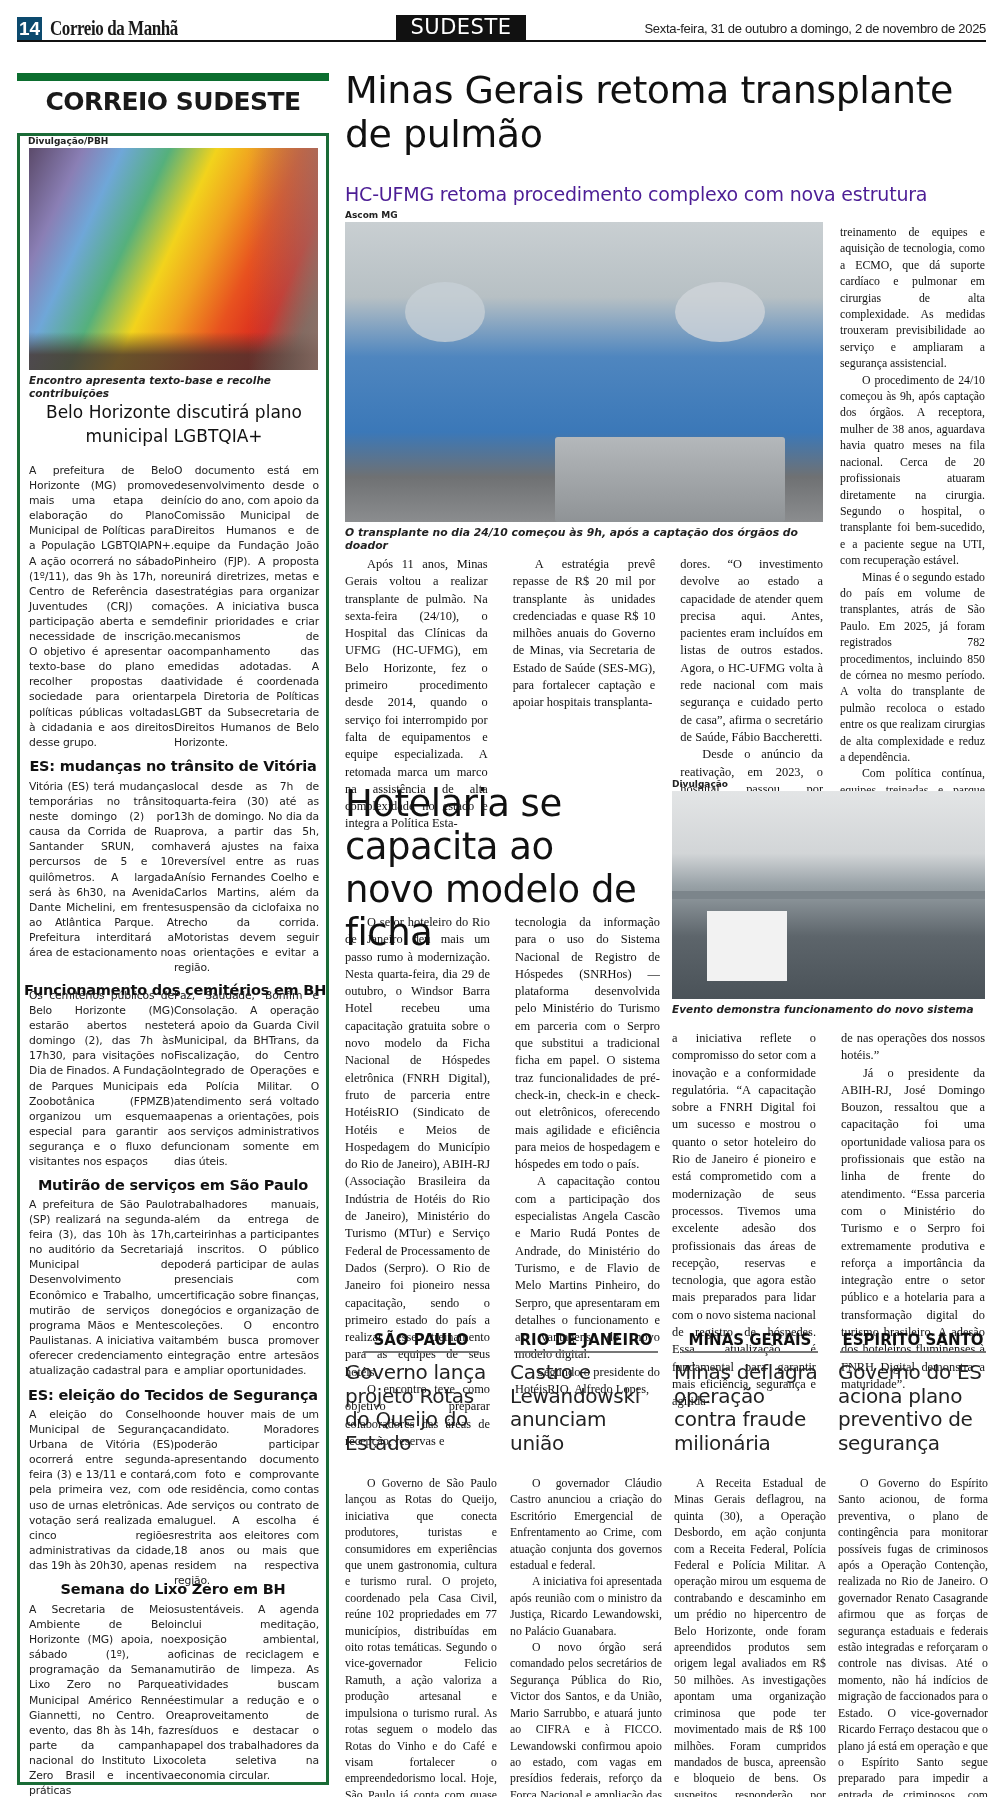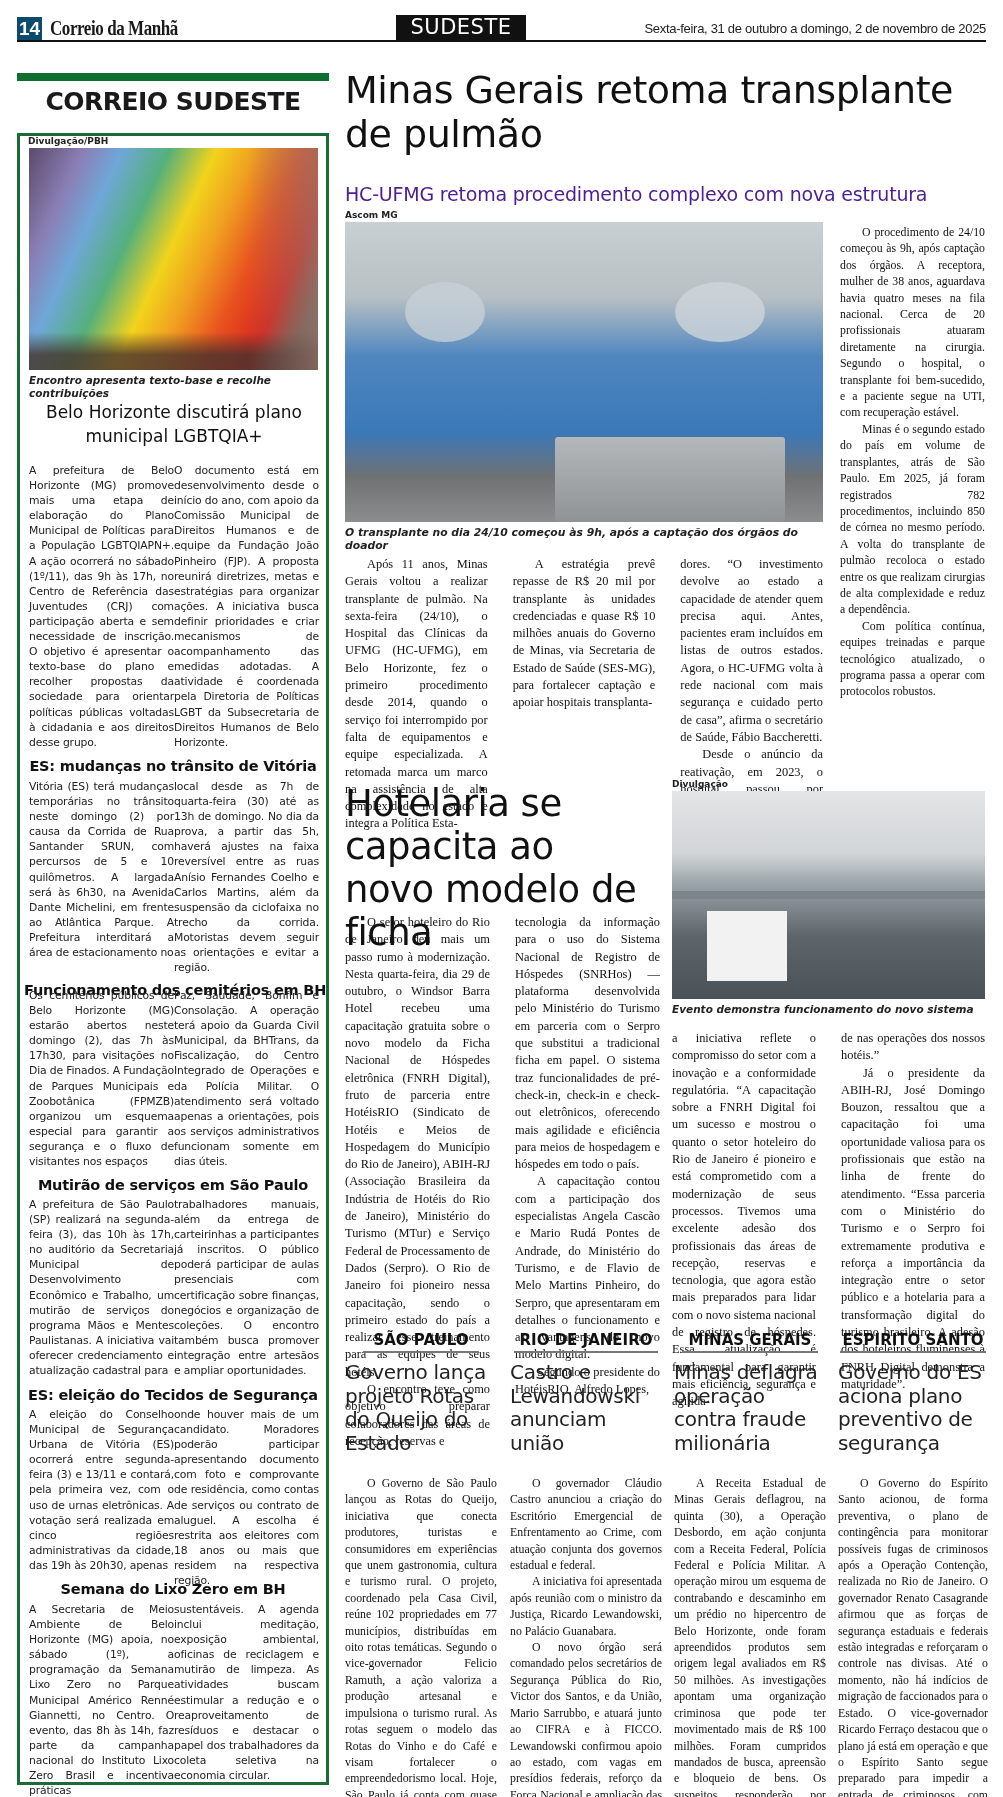--- a/index.html
+++ b/index.html
@@ -92,20 +92,21 @@
 <div class="abs sub-h" style="left:345px;top:182px;width:650px">HC-UFMG retoma procedimento complexo com nova estrutura</div>
 <div class="abs credit" style="left:345px;top:210px;width:478px">Ascom MG</div>
 <div class="abs photo" style="left:345px;top:222px;width:478px;height:300px;background:linear-gradient(180deg,#c9cfd2 0%,#b7c0c4 25%,#4f86bf 45%,#3b78b8 70%,#6f7173 85%,#8b8d8f 100%)">
   <div style="position:absolute;left:210px;top:215px;width:230px;height:85px;background:linear-gradient(180deg,#b4b8bb,#8f9396);border-radius:3px"></div>
   <div style="position:absolute;left:60px;top:60px;width:80px;height:60px;border-radius:50%;background:#c7cfd6;opacity:.8"></div>
   <div style="position:absolute;left:330px;top:60px;width:90px;height:60px;border-radius:50%;background:#cfd5da;opacity:.8"></div>
 </div>
 <div class="abs caption" style="left:345px;top:526px;width:478px;font-size:10.8px">O transplante no dia 24/10 começou às 9h, após a captação dos órgãos do doador</div>
 
 <div class="abs scol" style="left:840px;top:224px;width:145px">
+  <p>treinamento de equipes e aquisição de tecnologia, como a ECMO, que dá suporte cardíaco e pulmonar em cirurgias de alta complexidade. As medidas trouxeram previsibilidade ao serviço e ampliaram a segurança assistencial.</p>
   <p class="indent">O procedimento de 24/10 começou às 9h, após captação dos órgãos. A receptora, mulher de 38 anos, aguardava havia quatro meses na fila nacional. Cerca de 20 profissionais atuaram diretamente na cirurgia. Segundo o hospital, o transplante foi bem-sucedido, e a paciente segue na UTI, com recuperação estável.</p>
   <p class="indent">Minas é o segundo estado do país em volume de transplantes, atrás de São Paulo. Em 2025, já foram registrados 782 procedimentos, incluindo 850 de córnea no mesmo período. A volta do transplante de pulmão recoloca o estado entre os que realizam cirurgias de alta complexidade e reduz a dependência.</p>
   <p class="indent">Com política contínua, equipes treinadas e parque tecnológico atualizado, o programa passa a operar com protocolos robustos.</p>
 </div>
 
 <div class="abs serif-cols" style="left:345px;top:556px;width:478px">
   <div style="flex:1">
     <p class="indent">Após 11 anos, Minas Gerais voltou a realizar transplante de pulmão. Na sexta-feira (24/10), o Hospital das Clínicas da UFMG (HC-UFMG), em Belo Horizonte, fez o primeiro procedimento desde 2014, quando o serviço foi interrompido por falta de equipamentos e equipe especializada. A retomada marca um marco na assistência de alta complexidade no estado e integra a Política Esta-</p>
   </div>
   <div style="flex:1">

